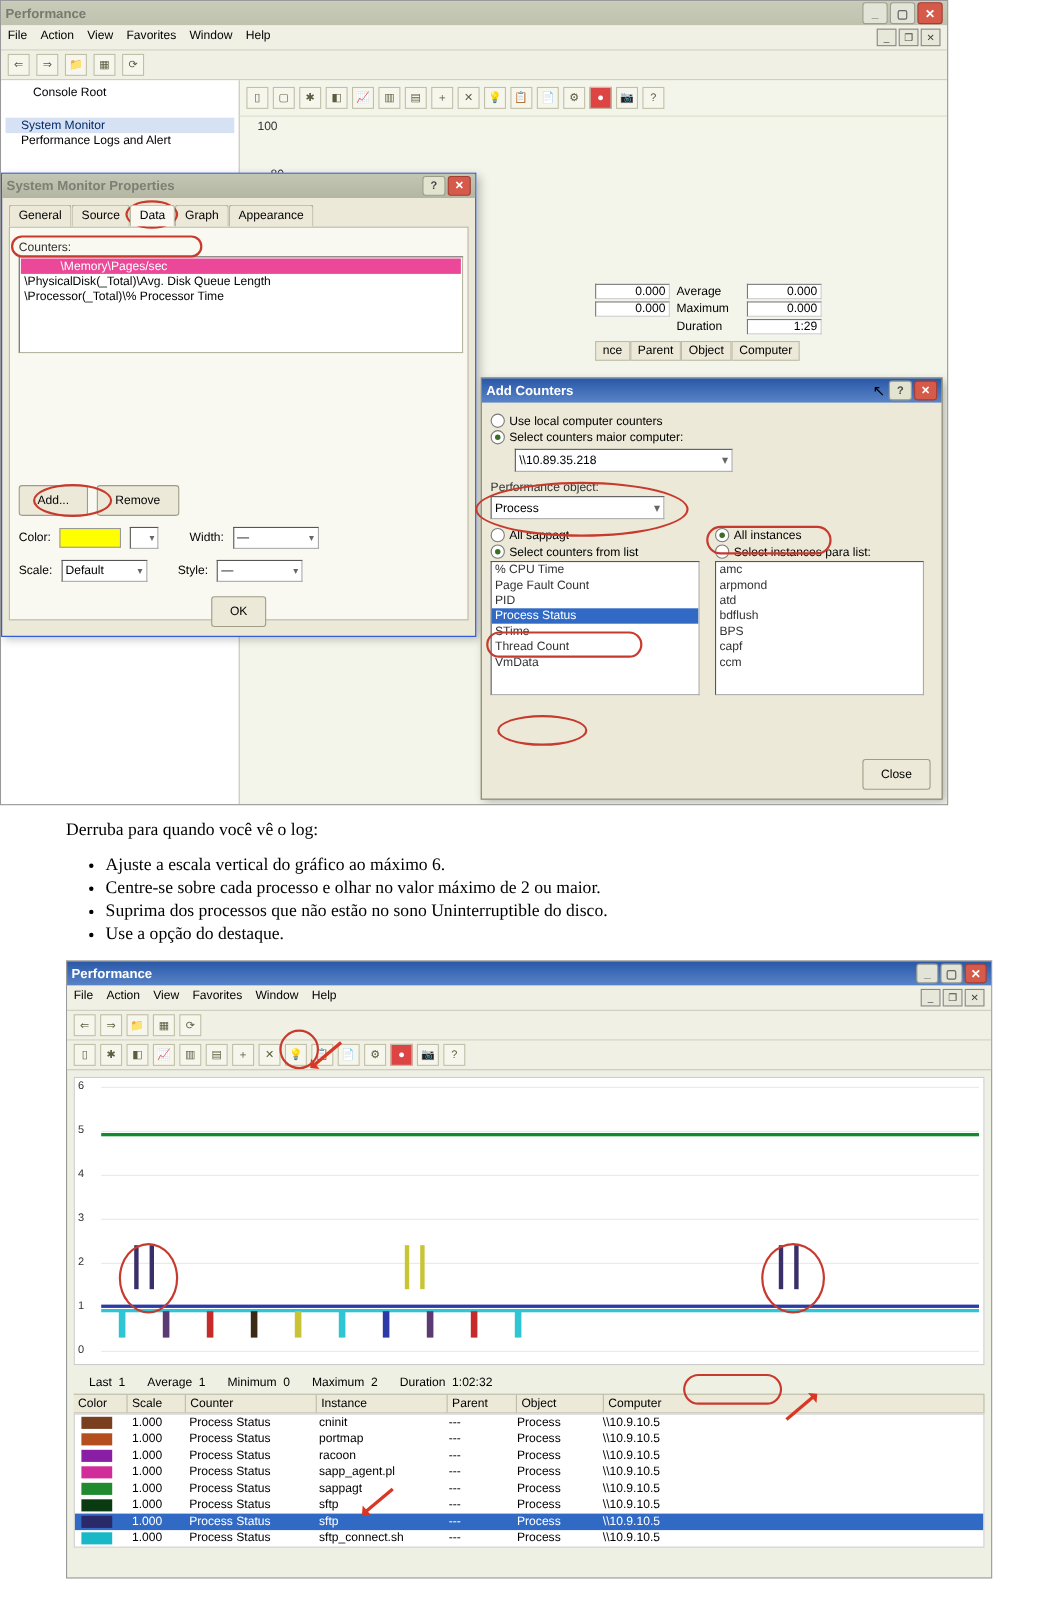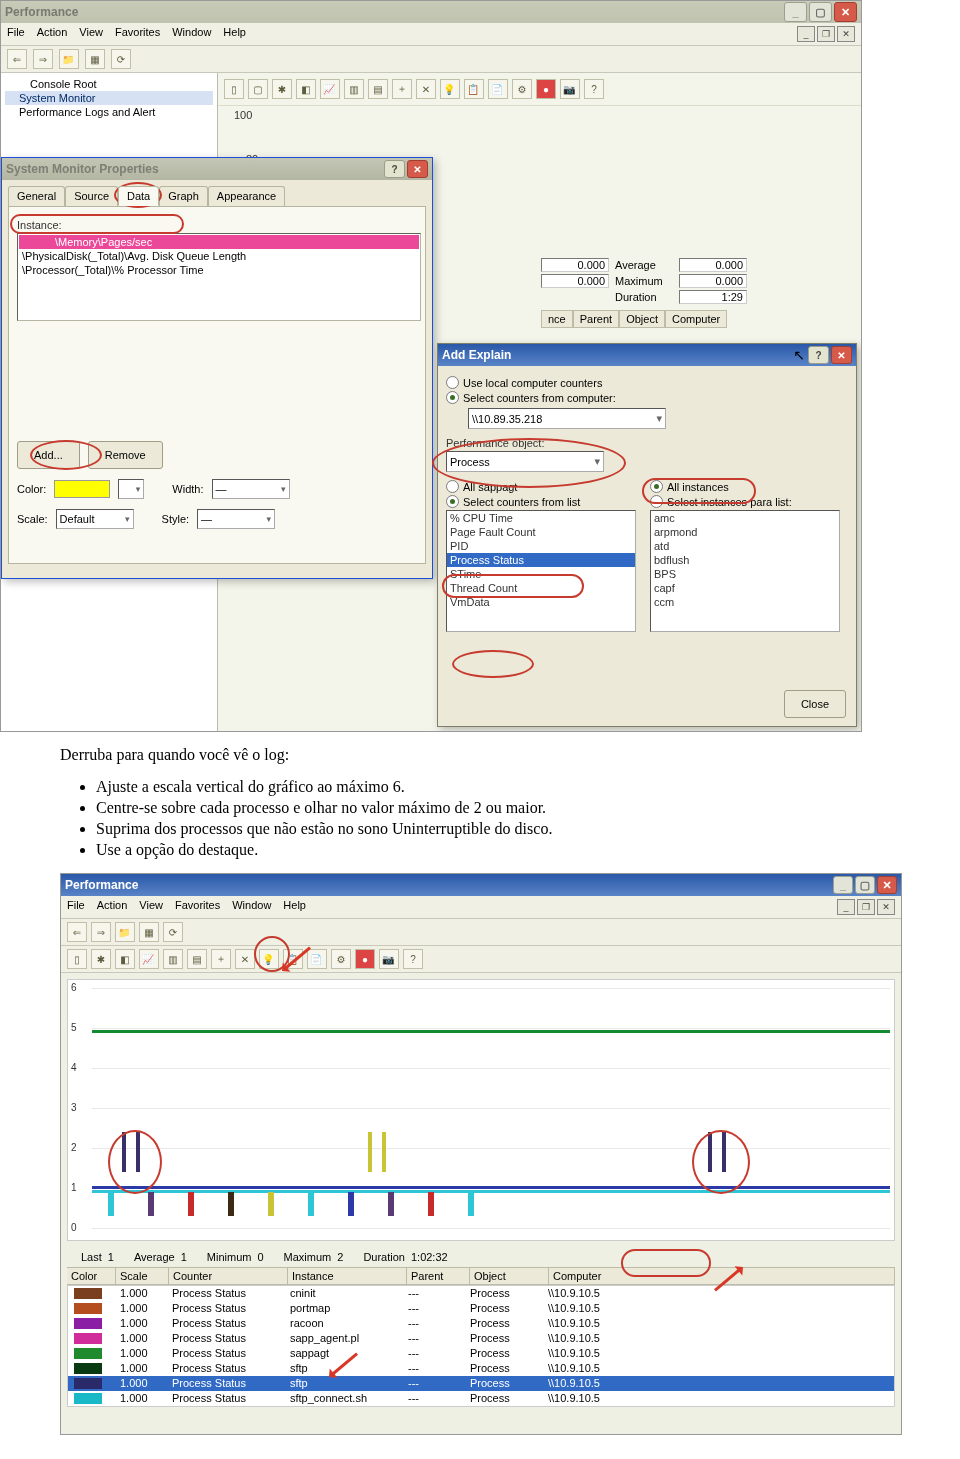--- a/index.html
+++ b/index.html
@@ -91,21 +91,21 @@
     height:calc(100% - 68px);
   }
   .s1-tree {
     width:208px;
     background:#fff;
     border-right:1px solid #b9bcab;
     padding:4px;
     font-size:11px;
   }
   .s1-tree div { padding:1px 0 1px 14px; position:relative;}
-  .s1-tree .sel { background:#d7e1f4; color:#002b68;}
+  .s1-tree .sel { background:#d7e1f4; color:#002b68;margin-top:16px;}
   .s1-right {
     flex:1;
     background:#f4f5ea;
     position:relative;
   }
   .right-toolbar {
     padding:6px;
     display:flex; gap:4px;
     border-bottom:1px solid #dcdccb;
   }
@@ -368,21 +368,21 @@
       </div>
     </div>
     <div class="tabs">
       <div class="tab">General</div>
       <div class="tab">Source</div>
       <div class="tab active">Data</div>
       <div class="tab">Graph</div>
       <div class="tab">Appearance</div>
     </div>
     <div class="tab-body">
-      <span class="lbl">Instance:</span>
+      <span class="lbl">Counters:</span>
       <div class="listbox">
         <div class="sel">\Memory\Pages/sec</div>
         <div>\PhysicalDisk(_Total)\Avg. Disk Queue Length</div>
         <div>\Processor(_Total)\% Processor Time</div>
       </div>
       <div style="height:112px;"></div>
       <div class="btnrow">
         <div class="wbutton">Add...</div>
         <div class="wbutton">Remove</div>
       </div>
@@ -395,42 +395,45 @@
       </div>
       <div class="line">
         <span>Scale:</span>
         <div class="combo">
             <span>Default</span>
           </div>
         <span style="margin-left:20px;">Style:</span>
         <div class="combo">—</div>
       </div>
     </div>
+    <div class="dlg-bottom">
+      <div class="wbutton">OK</div>
+    </div>
 
     <div class="red-circle" style="left:112px;top:24px;width:44px;height:22px;"></div>
     <div class="red-circle" style="left:8px;top:56px;width:170px;height:16px;border-radius:10px;"></div>
     <div class="red-circle" style="left:28px;top:282px;width:68px;height:26px;"></div>
   </div>
 
   <div class="addc">
     <div class="title">
-      <span>Add Explain</span>
+      <span>Add Counters</span>
       <div style="display:flex;gap:2px;">
         <div class="dlg-smbtn">?</div>
         <div class="dlg-smbtn close">✕</div>
       </div>
     </div>
     <div class="body">
       <div class="radio-row">
           <span class="radio"></span>
           <span>Use local computer counters</span>
         </div>
       <div class="radio-row">
           <span class="radio on"></span>
-          <span>Select counters from computer:</span>
+          <span>Select counters maior computer:</span>
         </div>
       <div style="margin:4px 0 8px 22px;">
           <div class="text-combo">
             <span>\\10.89.35.218</span>
           </div>
         </div>
       <span class="lbl">Performance object:</span>
       <div class="text-combo" style="width:150px;">
           <span>Process</span>
         </div>

